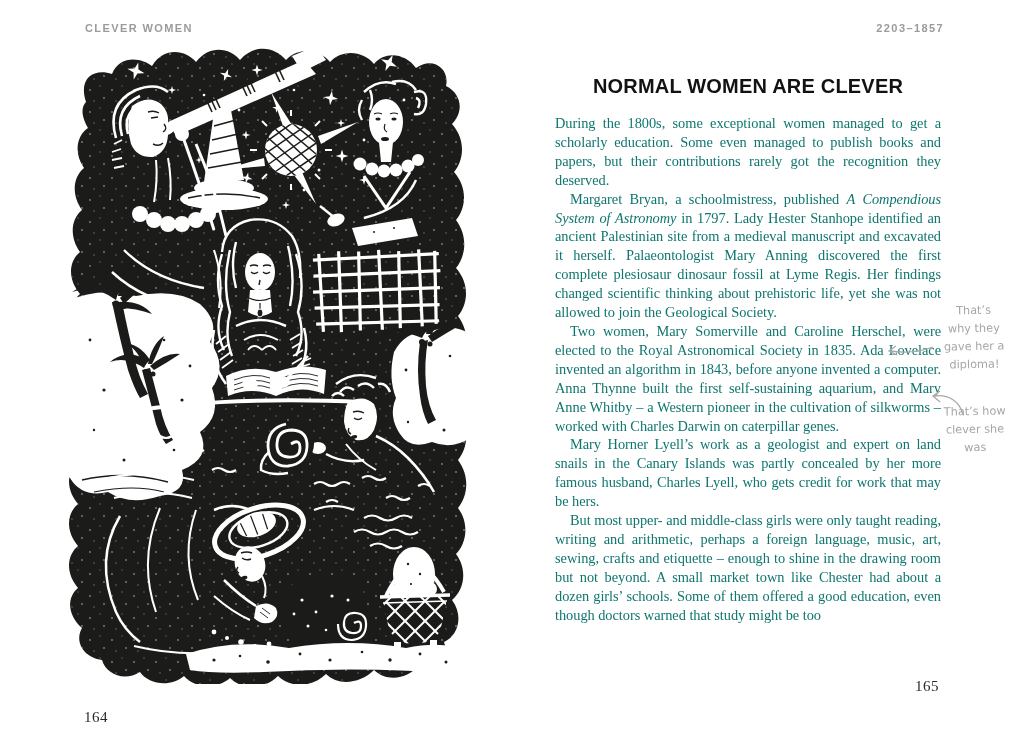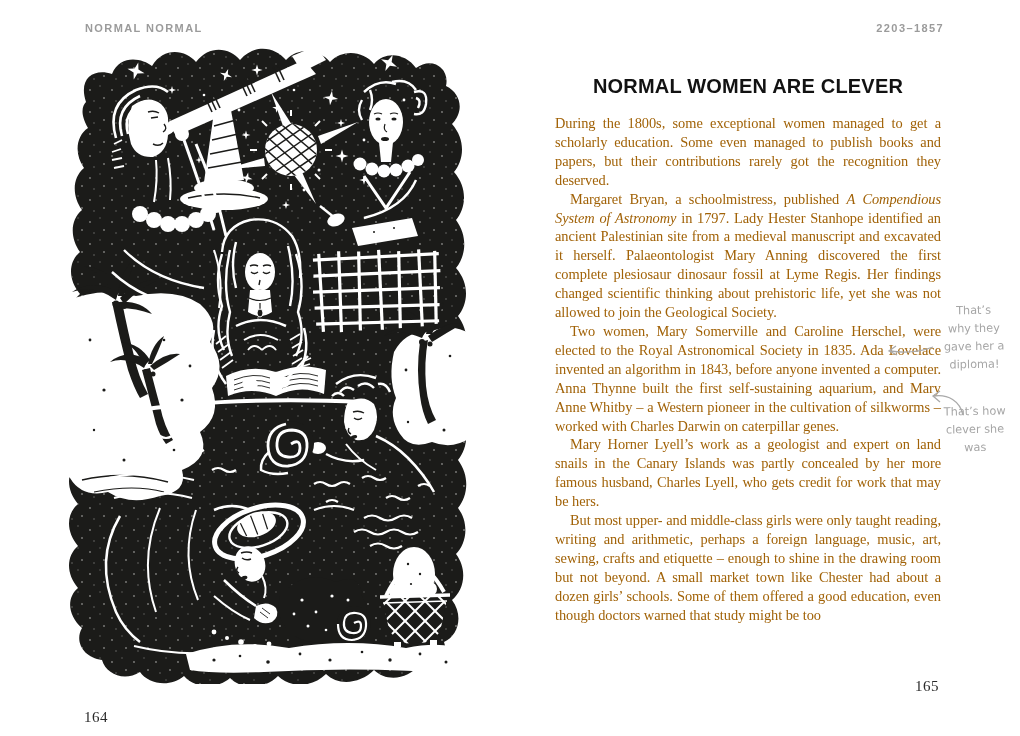--- a/index.html
+++ b/index.html
@@ -20,40 +20,40 @@
   #pagenum-left{left:84px;top:709px;}
   #pagenum-right{left:915px;top:678px;}
   #illustration{position:absolute;left:64px;top:40px;}
   .right-col{position:absolute;left:555px;top:47px;width:386px;margin-top:28px;}
   #chapter-title{
     margin:0 0 16px 0;text-align:center;
     font-family:"Liberation Sans",sans-serif;font-weight:700;
     font-size:20px;letter-spacing:0.2px;color:#121212;
   }
   .para{
-    margin:0;text-align:justify;color:#a16207;
+    margin:0;text-align:justify;color:#0f766e;
     font-size:14.4px;line-height:18.9px;letter-spacing:-0.05px;
   }
   .para.indent{text-indent:15px;}
   .it{font-style:italic;}
   .annotation{
     position:absolute;text-align:center;color:#a6a6a6;
     font-family:"DejaVu Sans",sans-serif;font-size:11.3px;line-height:1.58;
     white-space:pre-line;
   }
   #annotation-1{left:929px;top:302px;width:90px;transform:rotate(-1deg);}
   #annotation-2{left:933px;top:403px;width:84px;transform:rotate(-1deg);}
   .arrow{position:absolute;}
   #arrow-1{left:883px;top:343px;}
   #arrow-2{left:927px;top:389px;}
 </style>
 </head>
 <body>
 
-<div class="running-head" id="head-left">NORMAL NORMAL</div>
+<div class="running-head" id="head-left">CLEVER WOMEN</div>
 <div class="running-head" id="head-right">2203–1857</div>
 
 <svg id="illustration" width="408" height="644" viewBox="0 0 408 644" role="img" aria-label="Black-and-white woodcut collage: a woman astronomer looking through a telescope under stars, a portrait of a woman with curled hair, a crosshatched shining moon, a woman writing in an open book beside a lattice, palm trees, a swimmer reaching for a spiral shell, and a fossil hunter in a wide-brimmed hat beside rocks, an ammonite and a basket of eggs.">
   <defs>
     <path id="blobP" d="M22,62 C14,38 30,28 48,34 C56,14 78,18 88,26 C100,6 122,10 132,22 C146,4 166,8 176,20 C192,2 212,8 222,20 C236,6 256,10 266,22 C280,8 300,12 310,24 C322,10 342,14 352,28 C368,16 386,28 382,46 C398,54 400,72 388,84 C402,100 400,120 390,132 C404,148 402,168 392,180 C404,196 402,216 392,228 C406,244 404,264 394,276 C406,292 404,312 394,324 C406,340 404,360 394,372 C406,388 404,408 394,420 C406,436 404,456 394,468 C406,484 402,504 392,514 C404,530 400,550 388,560 C400,576 394,596 380,602 C386,620 372,632 356,624 C344,640 322,642 310,630 C296,644 274,646 262,634 C248,648 226,648 214,636 C200,650 178,650 166,638 C152,650 130,648 120,636 C106,648 84,644 76,632 C60,642 42,634 38,620 C20,618 10,602 18,588 C4,576 2,558 14,548 C2,534 2,516 14,506 C2,492 2,474 14,464 C2,450 2,432 14,422 C2,408 2,390 14,380 C2,366 2,348 14,338 C2,324 2,306 14,296 C2,282 4,264 16,254 C4,240 4,222 16,212 C6,198 6,180 18,170 C8,156 8,138 20,128 C10,114 12,96 24,88 C16,74 18,66 22,62 Z"></path>
     <path id="sp4" d="M0,-8 L1.8,-1.8 L8,0 L1.8,1.8 L0,8 L-1.8,1.8 L-8,0 L-1.8,-1.8 Z"></path>
     <pattern id="gr" width="22" height="22" patternUnits="userSpaceOnUse">
       <circle cx="4" cy="6" r="0.9" fill="#fff" opacity="0.45"></circle>
       <circle cx="14" cy="2" r="0.7" fill="#fff" opacity="0.35"></circle>
       <circle cx="18" cy="14" r="1" fill="#fff" opacity="0.4"></circle>

